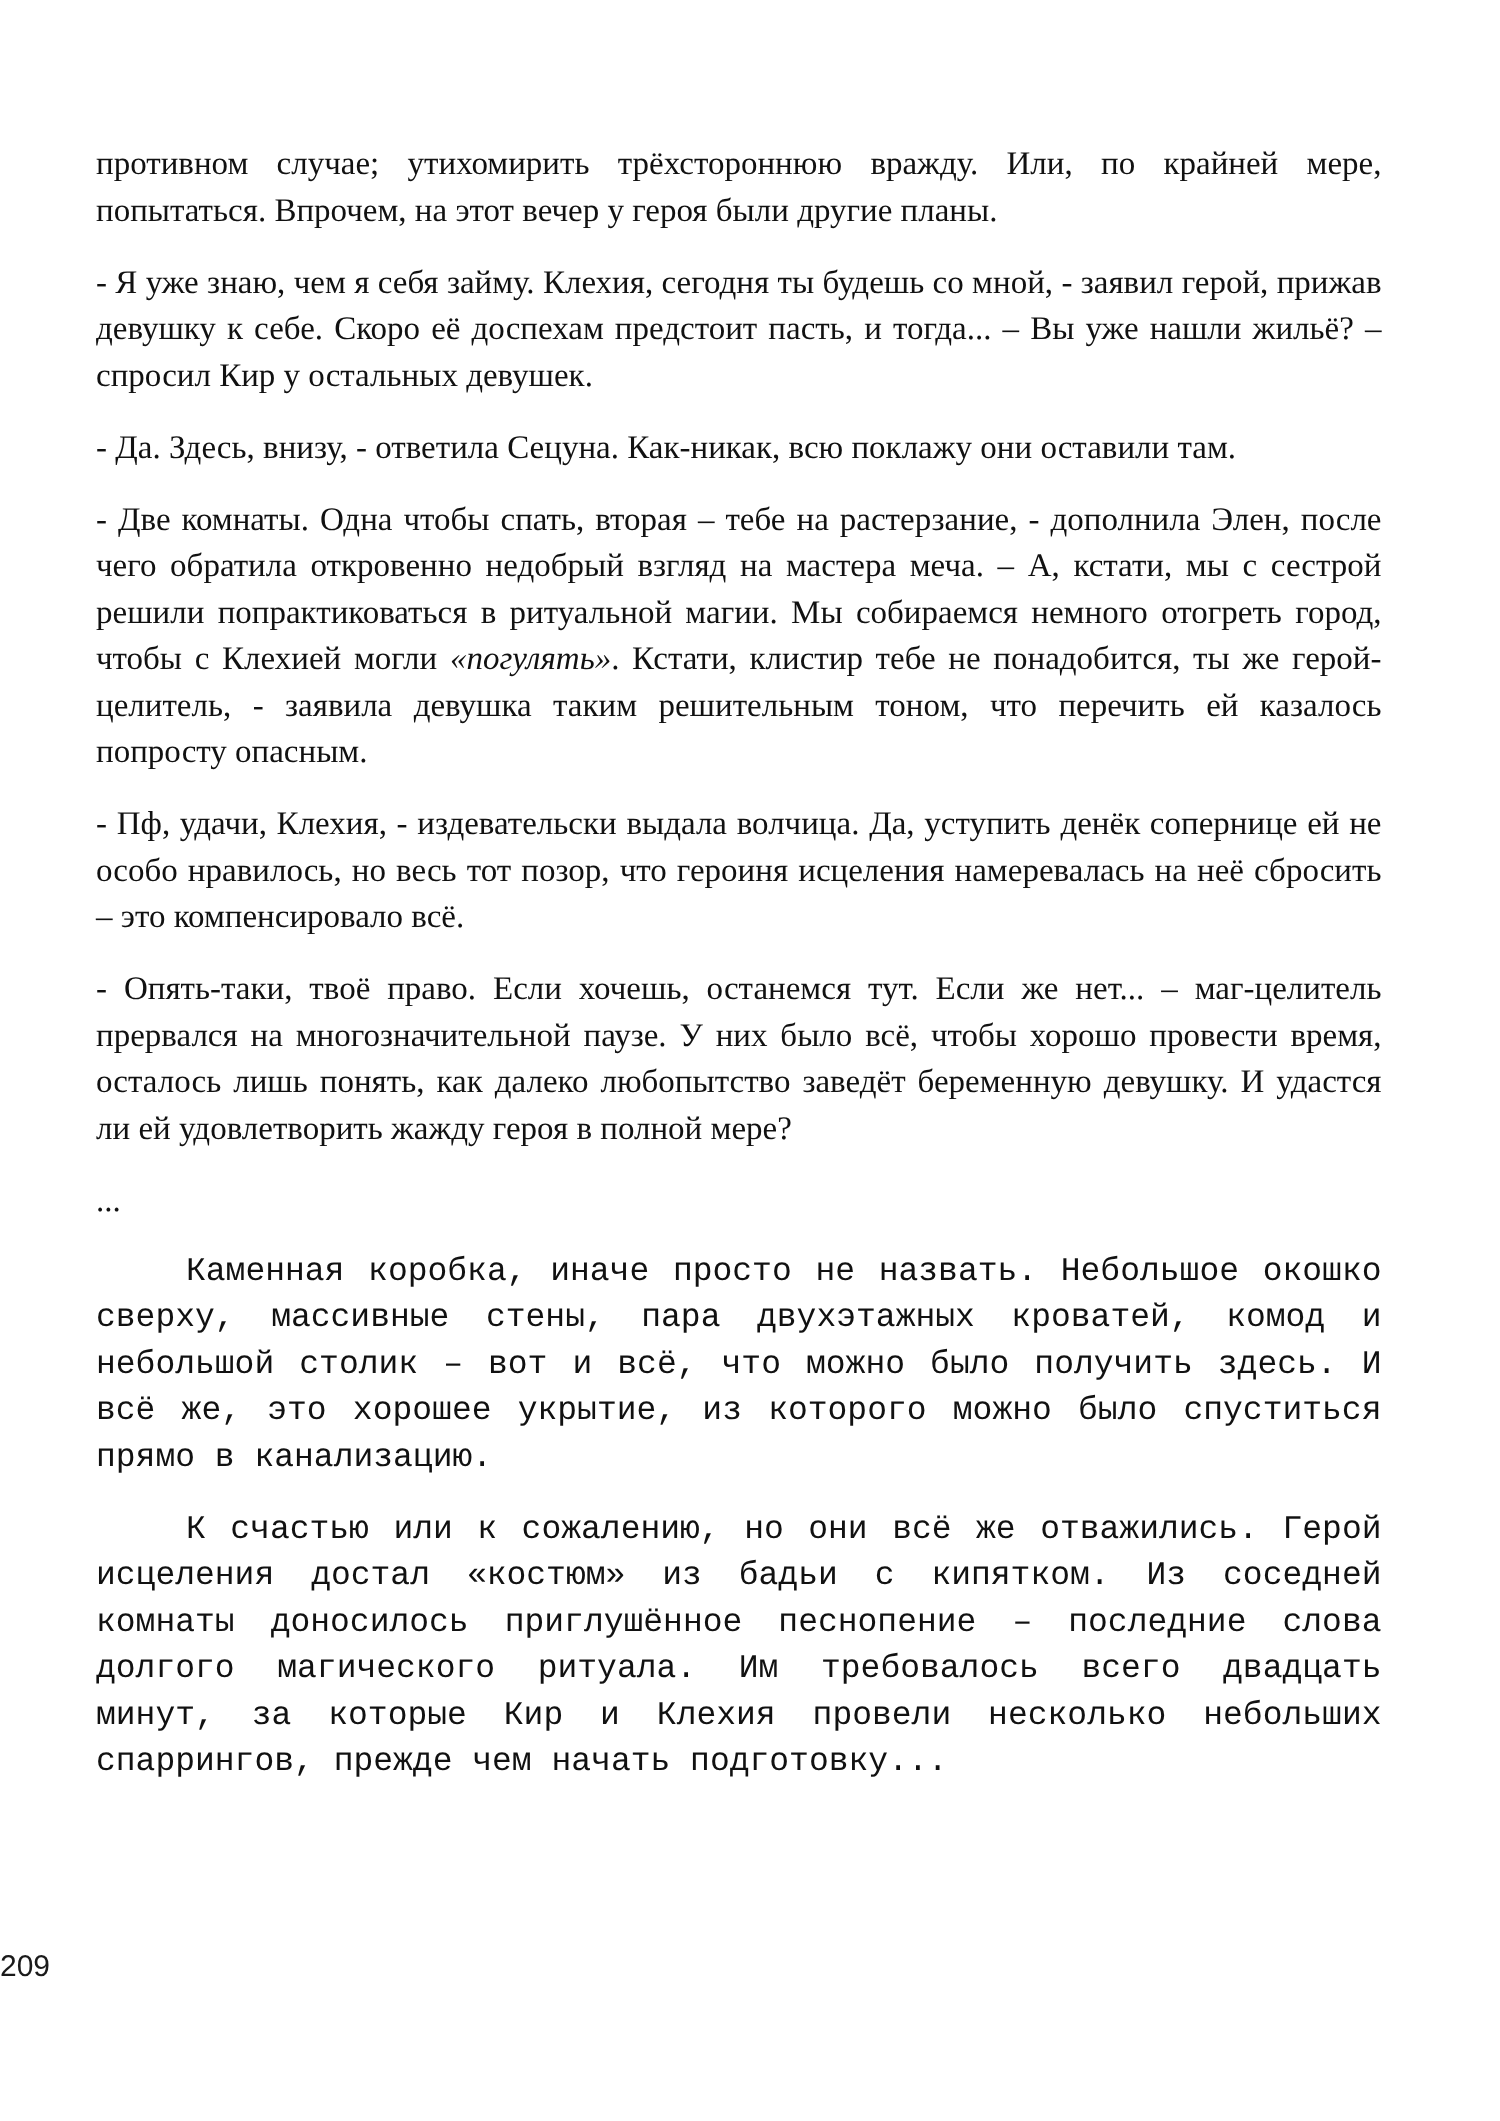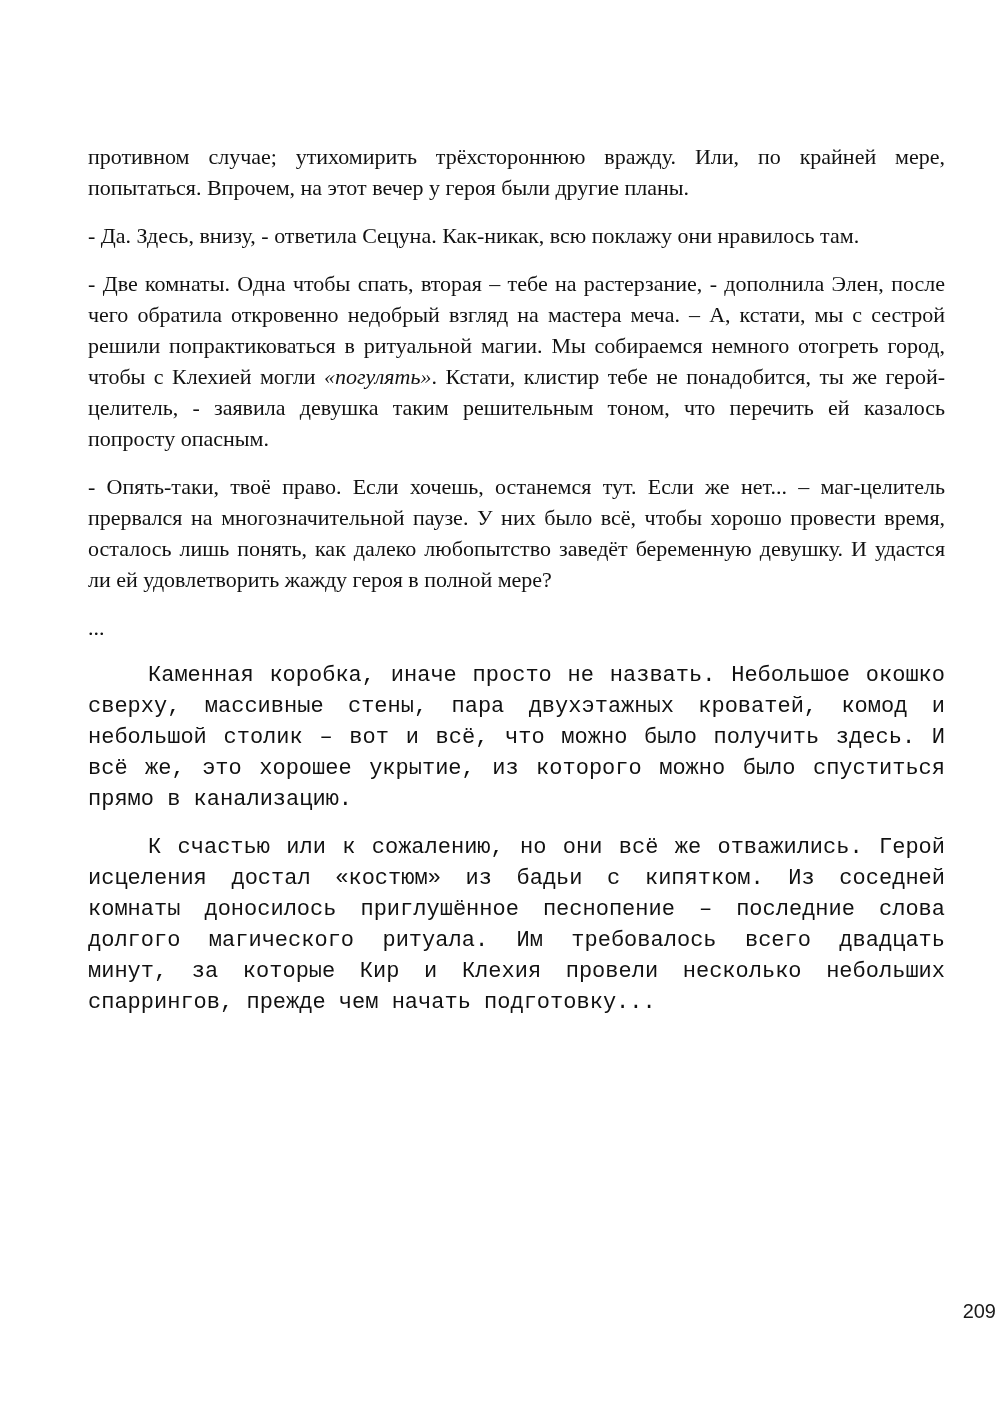--- a/index.html
+++ b/index.html
@@ -11,59 +11,60 @@
     position: relative;
     width: 1000px;
     height: 1414px;
     background: #ffffff;
     color: #111111;
     font-family: "Liberation Serif", serif;
     overflow: hidden;
   }
   .content {
     position: absolute;
-    left: 88px;
+    left: 64px;
     top: 93px;
     width: 857px;
     font-size: 22px;
     line-height: 31px;
     text-align: justify;
     hyphens: none;
-    margin-top: 48px;
   }
   .content p {
     margin: 0 0 17px 0;
     padding: 0;
   }
   .content p.indent {
     text-indent: 60px;
     font-family: Liberation Mono, monospace;
   }
   .bold-italic {
     font-weight: 400;
     font-style: italic;
   }
   .page-number {
     position: absolute;
     left: 0;
     right: 4px;
     top: 1300px;
-    text-align: right;
+    text-align: left;
     font-family: "Liberation Sans", sans-serif;
     font-size: 20px;
     color: #1a1a1a;
   }
 </style>
 </head>
 <body>
 
 <div class="page">
   <div class="content">
       <p><span>противном случае; утихомирить трёхстороннюю вражду. Или, по крайней мере, попытаться. Впрочем, на этот вечер у героя были другие планы.</span></p>
-      <p><span>- Да. Здесь, внизу, - ответила Сецуна. Как-никак, всю поклажу они нравилось там.</span></p>
+      <p><span>- Я уже знаю, чем я себя займу. Клехия, сегодня ты будешь со мной, - заявил герой, прижав девушку к себе. Скоро её доспехам предстоит пасть, и тогда... – Вы уже нашли жильё? – спросил Кир у остальных девушек.</span></p>
+      <p><span>- Да. Здесь, внизу, - ответила Сецуна. Как-никак, всю поклажу они оставили там.</span></p>
       <p><span>- Две комнаты. Одна чтобы спать, вторая – тебе на растерзание, - дополнила Элен, после чего обратила откровенно недобрый взгляд на мастера меча. – А, кстати, мы с сестрой решили попрактиковаться в ритуальной магии. Мы собираемся немного отогреть город, чтобы с Клехией могли </span><span class="bold-italic">«погулять»</span><span>. Кстати, клистир тебе не понадобится, ты же герой-целитель, - заявила девушка таким решительным тоном, что перечить ей казалось попросту опасным.</span></p>
+      <p><span>- Пф, удачи, Клехия, - издевательски выдала волчица. Да, уступить денёк сопернице ей не особо нравилось, но весь тот позор, что героиня исцеления намеревалась на неё сбросить – это компенсировало всё.</span></p>
       <p><span>- Опять-таки, твоё право. Если хочешь, останемся тут. Если же нет... – маг-целитель прервался на многозначительной паузе. У них было всё, чтобы хорошо провести время, осталось лишь понять, как далеко любопытство заведёт беременную девушку. И удастся ли ей удовлетворить жажду героя в полной мере?</span></p>
       <p><span>...</span></p>
       <p class="indent"><span>Каменная коробка, иначе просто не назвать. Небольшое окошко сверху, массивные стены, пара двухэтажных кроватей, комод и небольшой столик – вот и всё, что можно было получить здесь. И всё же, это хорошее укрытие, из которого можно было спуститься прямо в канализацию.</span></p>
       <p class="indent"><span>К счастью или к сожалению, но они всё же отважились. Герой исцеления достал «костюм» из бадьи с кипятком. Из соседней комнаты доносилось приглушённое песнопение – последние слова долгого магического ритуала. Им требовалось всего двадцать минут, за которые Кир и Клехия провели несколько небольших спаррингов, прежде чем начать подготовку...</span></p>
     </div>
   <div class="page-number">209</div>
 </div>
 
 </body></html>

